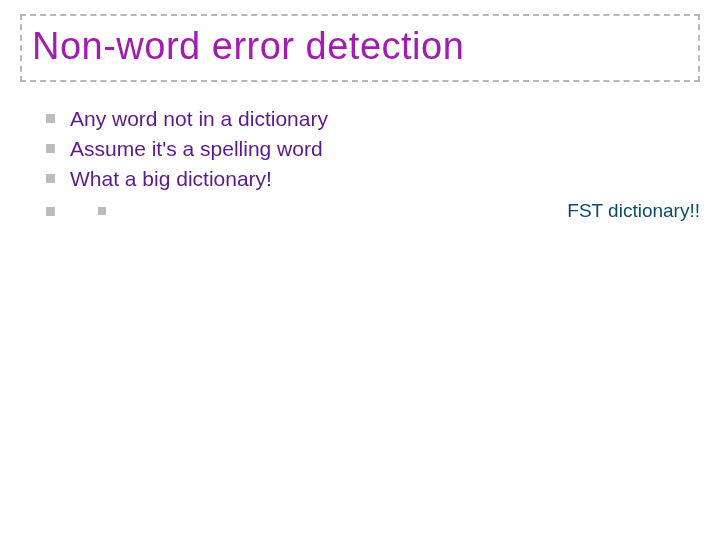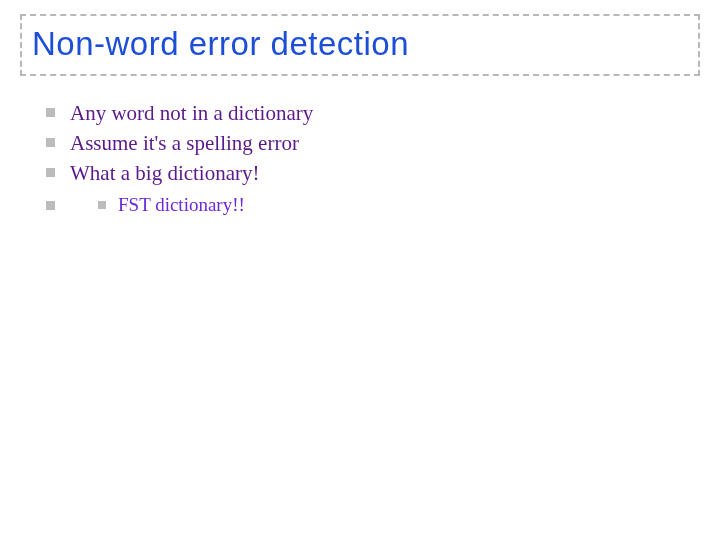--- a/index.html
+++ b/index.html
@@ -17,38 +17,37 @@
     height: 540px;
     padding: 14px 20px 20px 20px;
     position: relative;
   }
   .title-box {
     border: 2px dashed #b8b8b8;
     padding: 8px 10px 10px 10px;
     margin-bottom: 22px;
   }
   .title {
-    font-size: 33px;
-    color: #1d4ed8;
+    font-size: 38px;
+    color: #a21caf;
     letter-spacing: 0.5px;
     line-height: 1.2;
   }
   ul.level1 {
     list-style: none;
     margin: 0;
     padding: 0 0 0 26px;
   }
   ul.level1 > li {
     position: relative;
     font-size: 21px;
     color: #5c198c;
     line-height: 1.45;
     padding-left: 24px;
     margin: 0;
-    font-family: Liberation Serif, serif;
   }
   ul.level1 > li::before {
     content: "";
     position: absolute;
     left: 2px;
     top: 11px;
     width: 9px;
     height: 9px;
     background: #b8b8b8;
     border: 2px solid #ffffff;
@@ -68,23 +67,24 @@
     outline: none;
   }
   ul.level2 {
     list-style: none;
     margin: 2px 0 0 0;
     padding: 0 0 0 28px;
   }
   ul.level2 > li {
     position: relative;
     font-size: 19px;
-    color: #6d28d9;
+    color: #0c4a6e;
     line-height: 1.5;
     padding-left: 20px;
+    text-align: right;
   }
   ul.level2 > li::before {
     content: "";
     position: absolute;
     left: 0px;
     top: 10px;
     width: 8px;
     height: 8px;
     background: #bcbcbc;
   }
@@ -96,21 +96,21 @@
 
   <div class="title-box">
     <div class="title">Non-word error detection</div>
   </div>
 
   <ul class="level1">
     <li>
       <span>Any word not in a dictionary</span>
     </li>
     <li>
-      <span>Assume it's a spelling error</span>
+      <span>Assume it's a spelling word</span>
     </li>
     <li>
       <span>What a big dictionary!</span>
     </li>
     <li>
       <ul class="level2">
         <li>
           <span>FST dictionary!!</span>
         </li>
       </ul>

